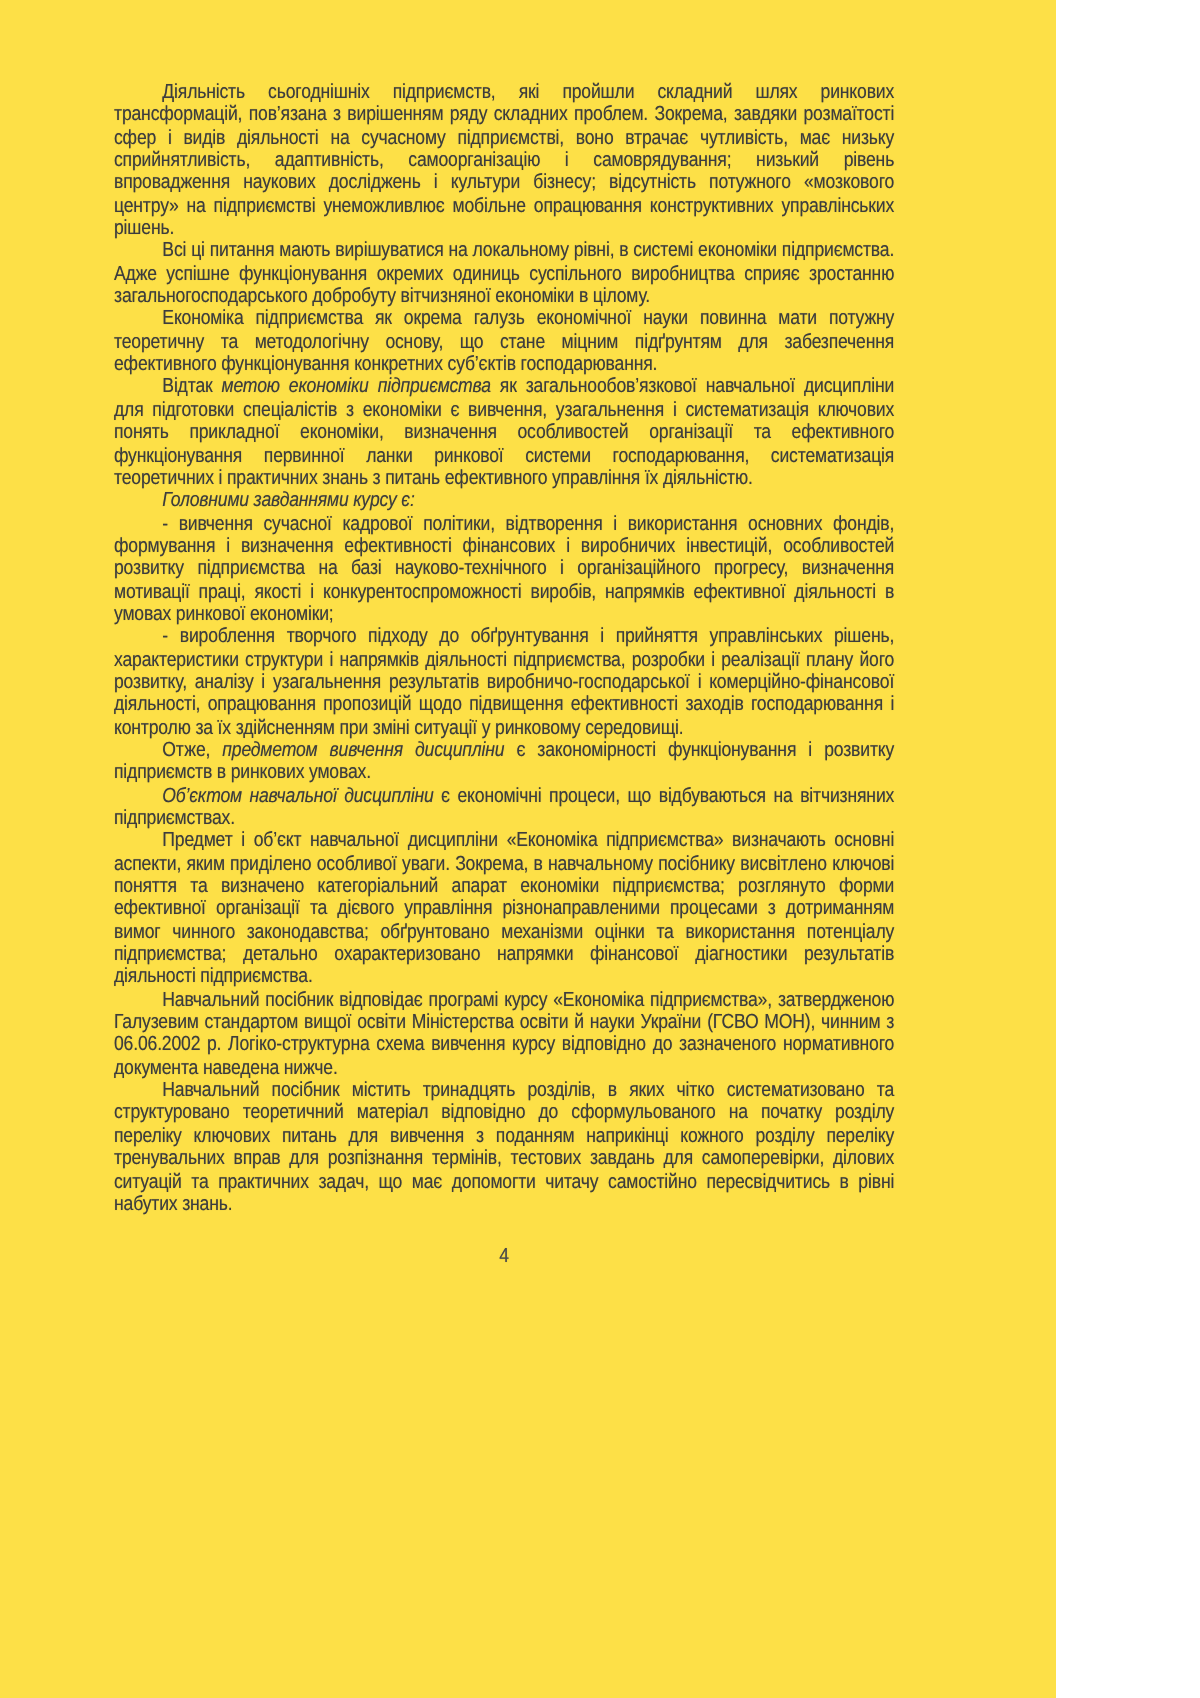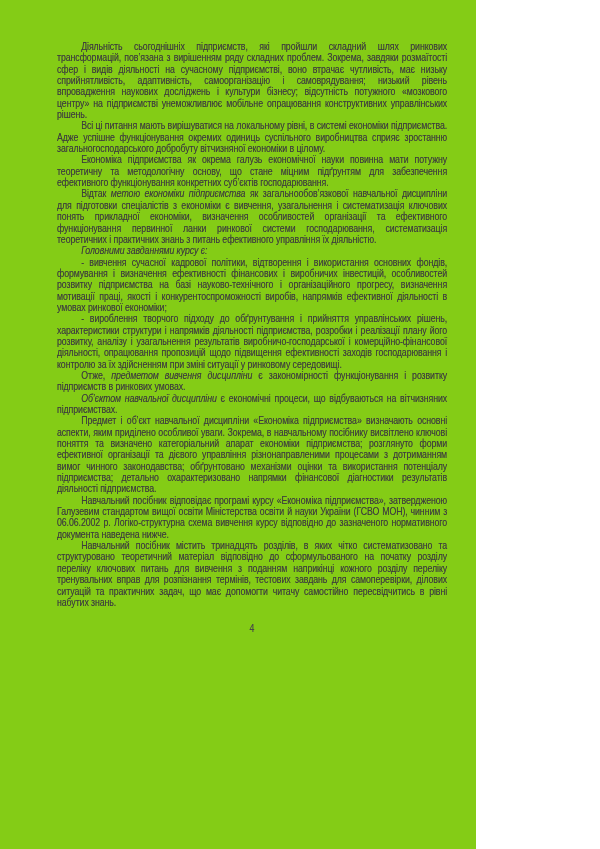--- a/index.html
+++ b/index.html
@@ -2,23 +2,23 @@
 <html lang="uk"><head>
 <meta charset="utf-8">
 <style>
   html, body {
     margin: 0;
     padding: 0;
     background: #ffffff;
   }
   .page {
     position: relative;
-    width: 476px;
+    width: 528px;
     height: 849px;
-    background: #84cc16;
+    background: #fde047;
     overflow: hidden;
   }
   .text-column {
     position: absolute;
     left: 57px;
     top: 41px;
     width: 452px;
     transform: scaleX(0.863);
     transform-origin: 0 0;
     font-family: "Liberation Sans", sans-serif;

